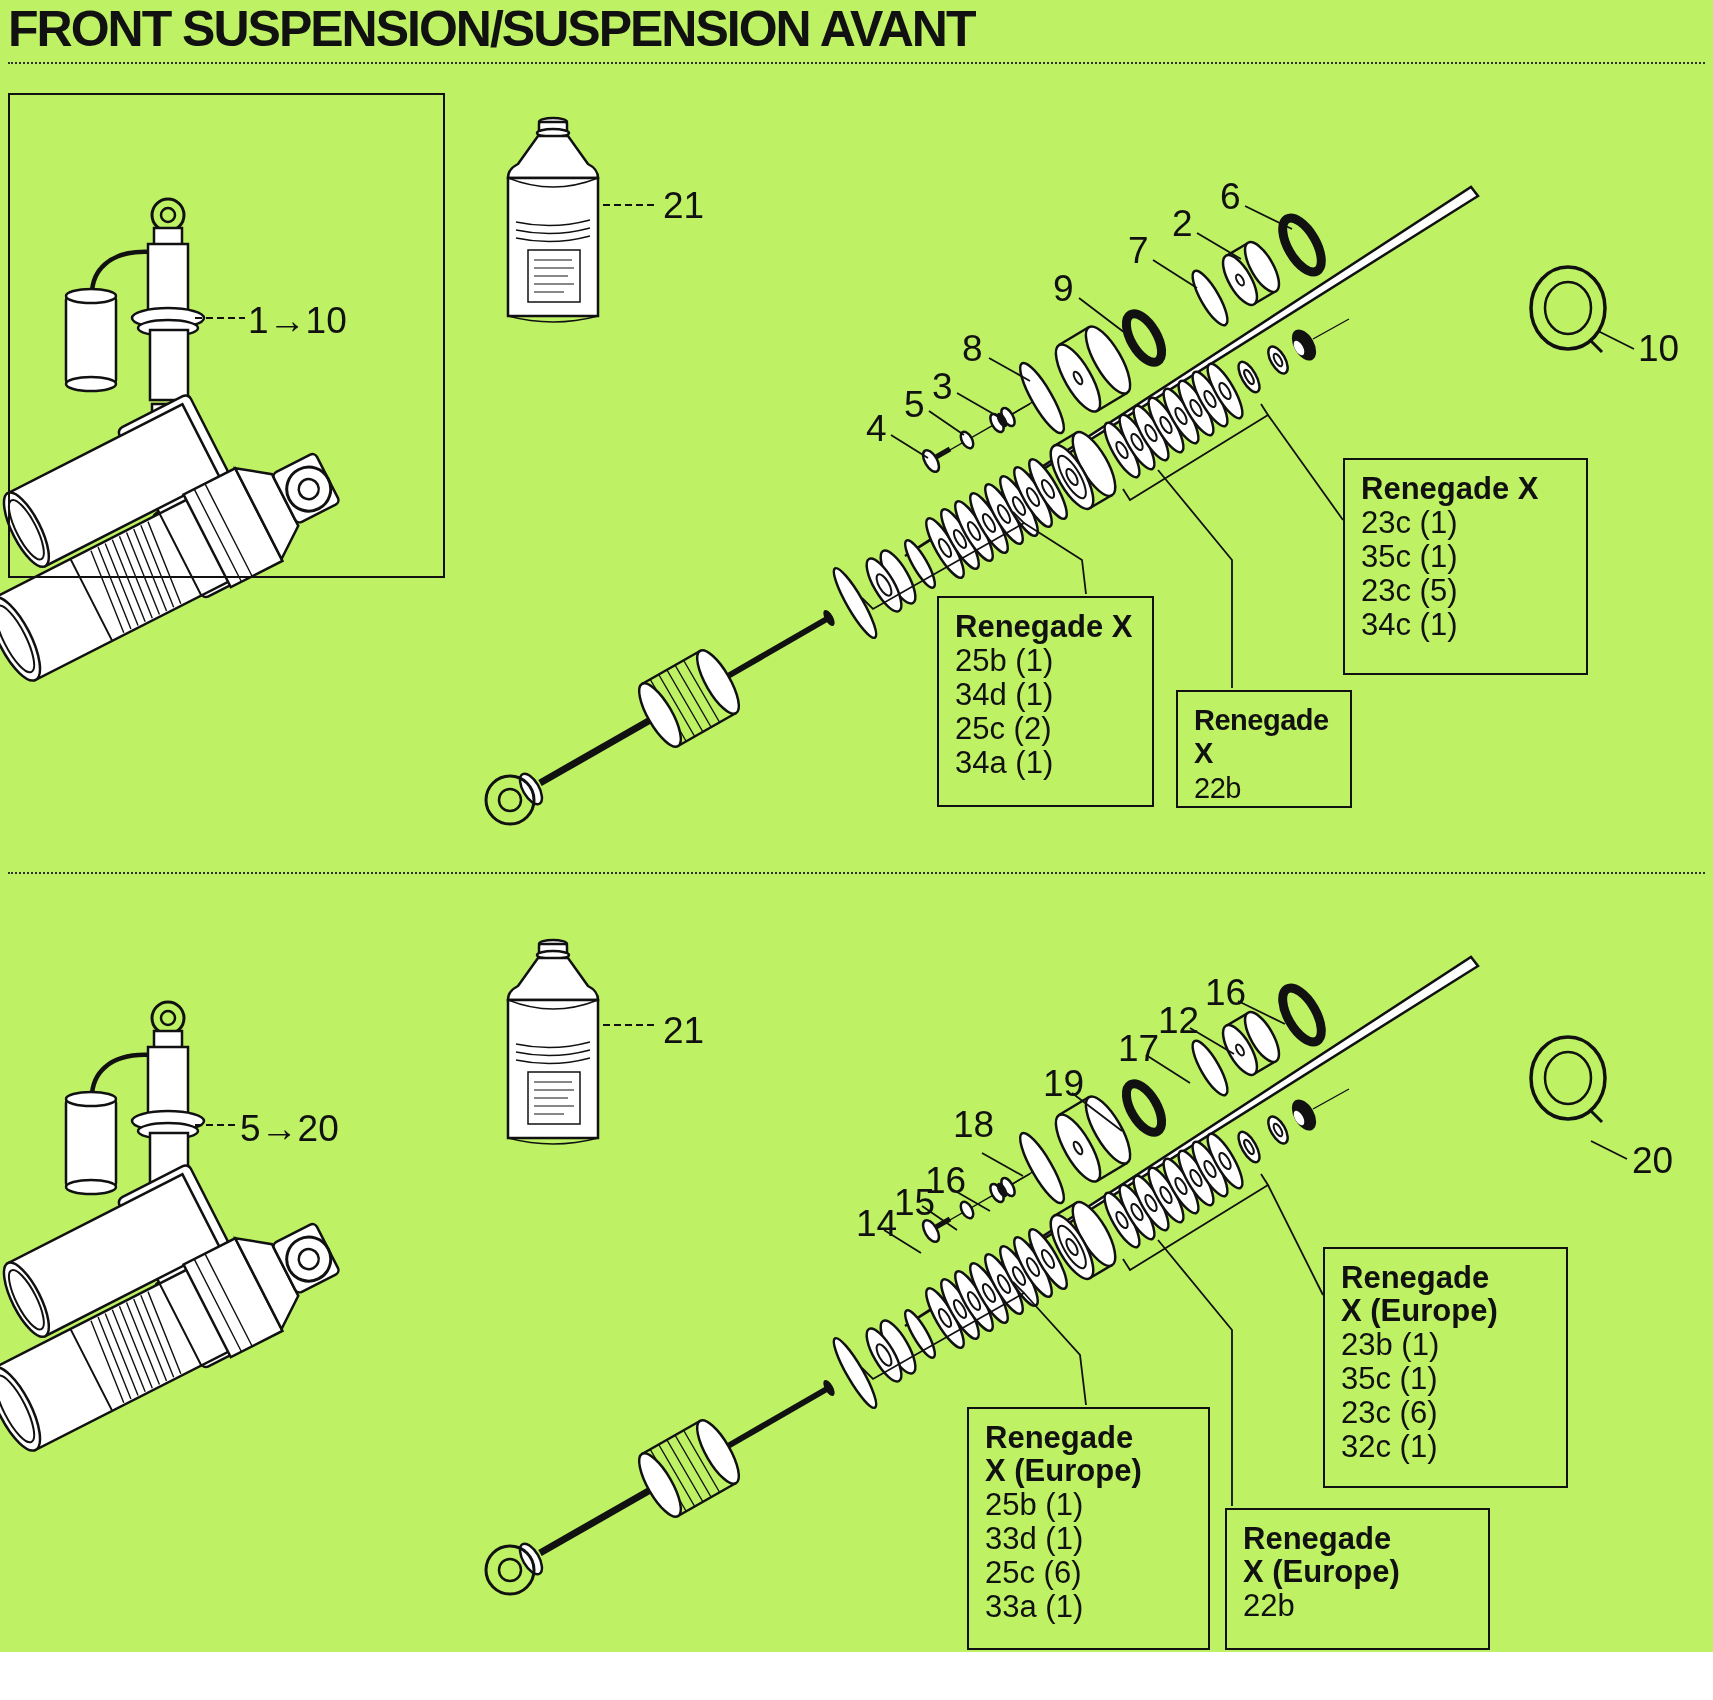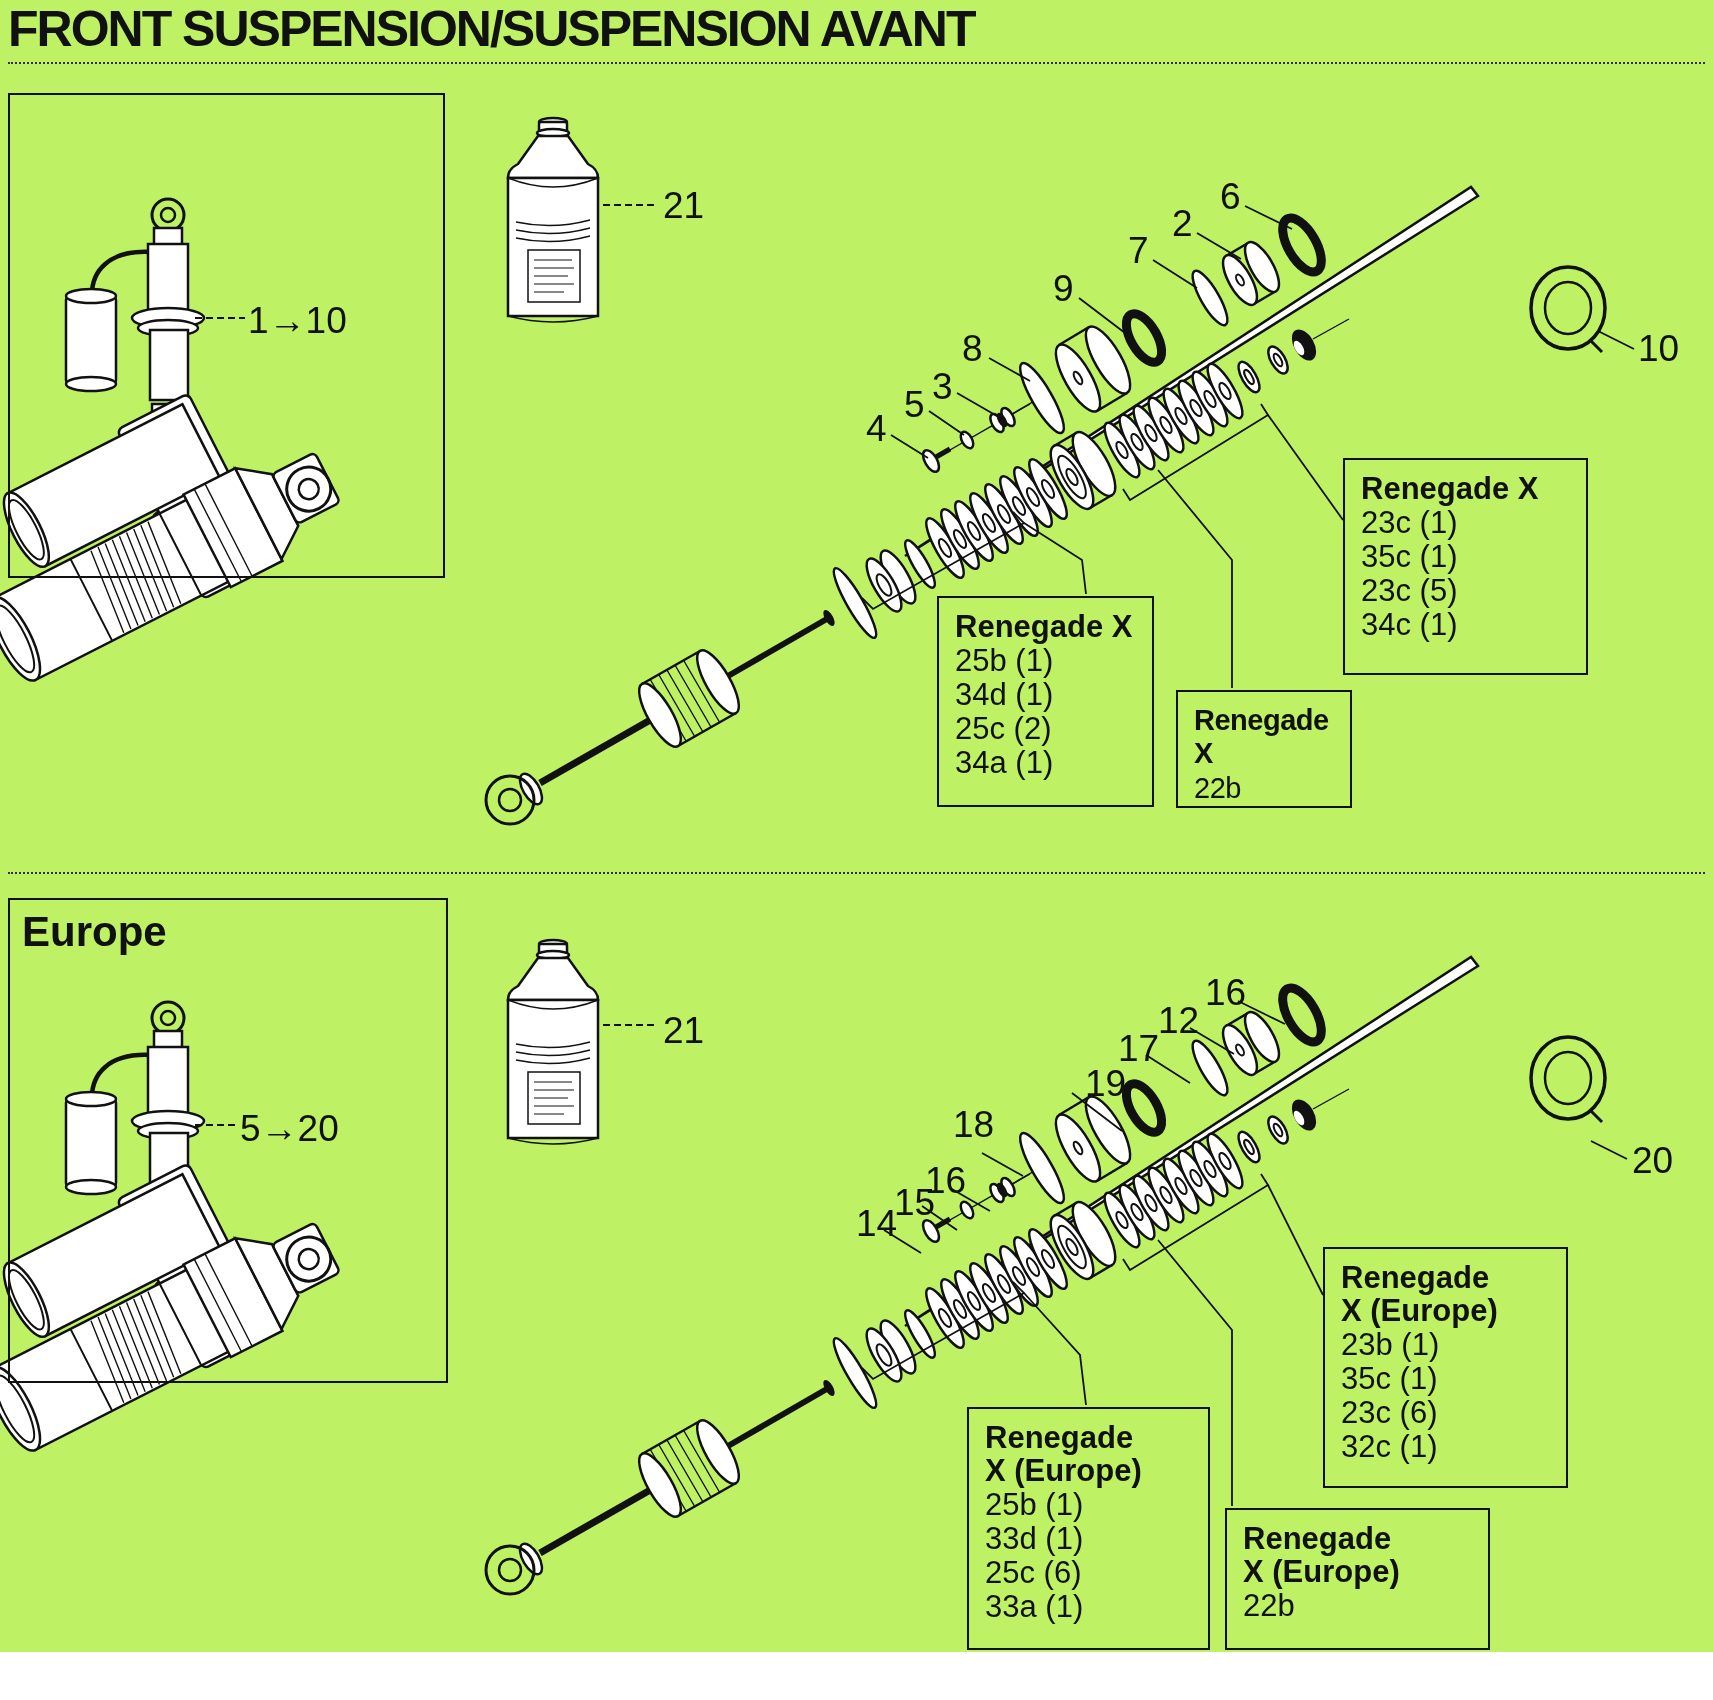--- a/index.html
+++ b/index.html
@@ -204,23 +204,20 @@
       <polyline class="lead" points="1158,1240 1232,1330 1232,1506"></polyline>
     </g>
   </svg>
 
   <h1 class="page-title">FRONT SUSPENSION/SUSPENSION AVANT</h1>
   <div class="rule" style="top:62px"></div>
   <div class="rule" style="top:872px"></div>
 
   <div class="frame" style="left:8px;top:93px;width:437px;height:485px"></div>
 
-  <div class="frame" style="left:8px;top:898px;width:440px;height:485px">
-    <div class="region-label">Europe</div>
-  </div>
 
   <span class="callout" style="left:248px;top:300px">1→10</span>
   <span class="callout" style="left:663px;top:185px">21</span>
   <span class="callout" style="left:1220px;top:176px">6</span>
   <span class="callout" style="left:1172px;top:203px">2</span>
   <span class="callout" style="left:1128px;top:230px">7</span>
   <span class="callout" style="left:1053px;top:268px">9</span>
   <span class="callout" style="left:962px;top:328px">8</span>
   <span class="callout" style="left:932px;top:366px">3</span>
   <span class="callout" style="left:904px;top:384px">5</span>
@@ -252,21 +249,21 @@
     <div class="pbox-items">
       <div>22b</div>
     </div>
   </div>
 
   <span class="callout" style="left:240px;top:1108px">5→20</span>
   <span class="callout" style="left:663px;top:1010px">21</span>
   <span class="callout" style="left:1205px;top:972px">16</span>
   <span class="callout" style="left:1158px;top:1000px">12</span>
   <span class="callout" style="left:1118px;top:1028px">17</span>
-  <span class="callout" style="left:1085px;top:1063px">19</span>
+  <span class="callout" style="left:1043px;top:1063px">19</span>
   <span class="callout" style="left:953px;top:1104px">18</span>
   <span class="callout" style="left:925px;top:1160px">16</span>
   <span class="callout" style="left:894px;top:1182px">15</span>
   <span class="callout" style="left:856px;top:1203px">14</span>
   <span class="callout" style="left:1632px;top:1140px">20</span>
 
   <div class="pbox" style="left:1323px;top:1247px;width:245px;height:241px">
     <div class="pbox-title">Renegade</div>
     <div class="pbox-title">X (Europe)</div>
     <div class="pbox-items">

